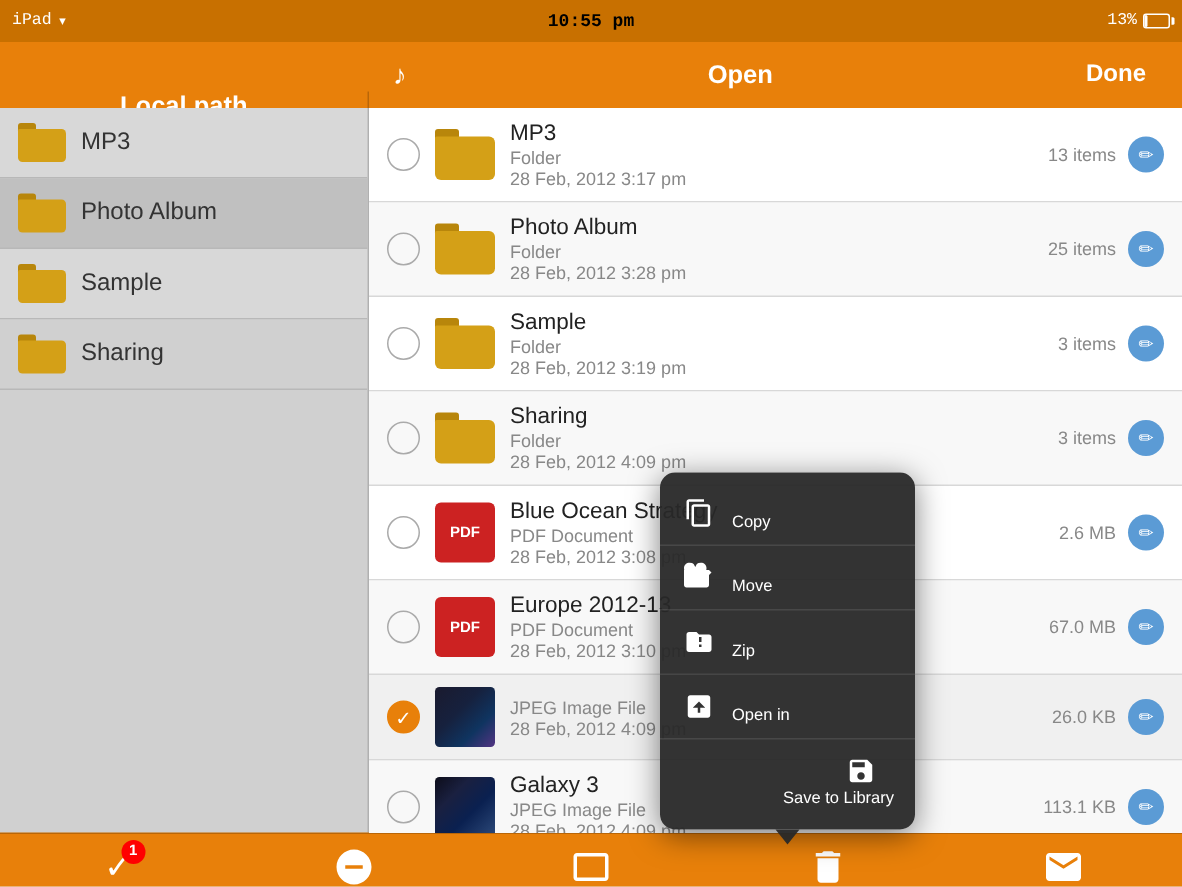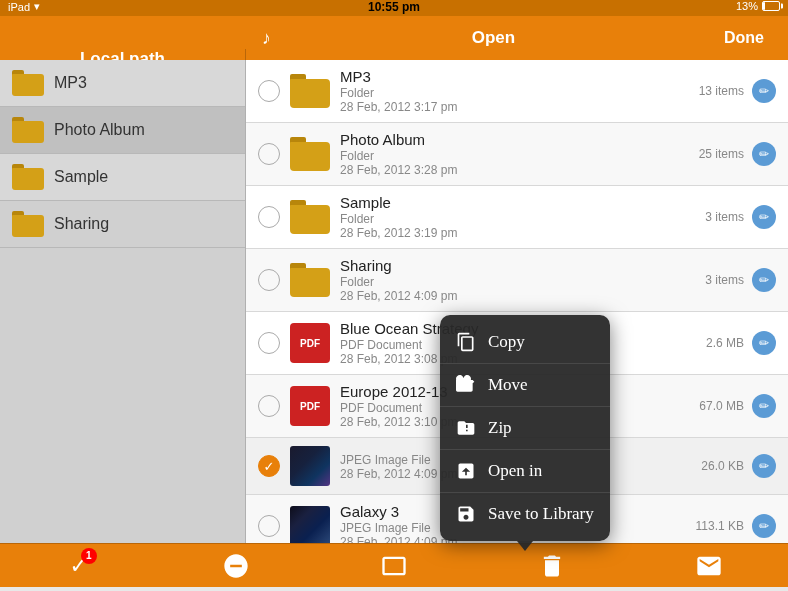--- a/index.html
+++ b/index.html
@@ -1,28 +1,29 @@
 <!DOCTYPE html>
 <html><head>
   <meta charset="utf-8">
   <style>
     * { box-sizing: border-box; margin: 0; padding: 0; }
     body { width: 788px; height: 591px; font-family: -apple-system, 'Helvetica Neue', Arial, sans-serif; background: #e8e8e8; overflow: hidden; position: relative; }
 
     
     .status-bar {
-      height: 16px;
+      height: 28px;
       background: #c87000;
       display: flex;
-      align-items: flex-start;
+      align-items: center;
       justify-content: space-between;
       padding: 0 8px;
       font-size: 11px;
       color: white;
       font-weight: 500;
+      font-family: Liberation Mono, monospace;
     }
     .status-left { display: flex; align-items: center; gap: 4px; }
     .status-center { position: absolute; left: 50%; transform: translateX(-50%); font-size: 12px; font-weight: 600; color: #000000; }
     .status-right { display: flex; align-items: center; gap: 4px; font-size: 11px; }
     .battery-bar { width: 18px; height: 10px; border: 1.5px solid white; border-radius: 2px; position: relative; display: inline-block; }
     .battery-bar::after { content: ''; position: absolute; right: -4px; top: 50%; transform: translateY(-50%); width: 2px; height: 5px; background: white; border-radius: 0 1px 1px 0; }
     .battery-fill { width: 15%; height: 100%; background: white; border-radius: 1px; }
 
     
     .header {
@@ -255,29 +256,28 @@
       position: absolute;
       bottom: -10px;
       left: 50%;
       transform: translateX(-50%);
       border-width: 10px 8px 0 8px;
       border-style: solid;
       border-color: rgba(40,40,40,0.95) transparent transparent transparent;
     }
     .context-menu-item {
       display: flex;
-      align-items: center;
+      align-items: flex-end;
       padding: 9px 14px;
       color: white;
-      font-size: 17px;
+      font-size: 11px;
       cursor: pointer;
       border-bottom: 1px solid rgba(255,255,255,0.1);
-      font-family: Liberation Serif, serif;
-    }
-    .context-menu-item:last-child { border-bottom: none; }
+    }
+    .context-menu-item:last-child { border-bottom: none; flex-direction: column; }
     .menu-icon {
       width: 24px;
       height: 24px;
       margin-right: 10px;
       display: flex;
       align-items: center;
       justify-content: center;
       font-size: 16px;
       color: white;
       flex-shrink: 0;

